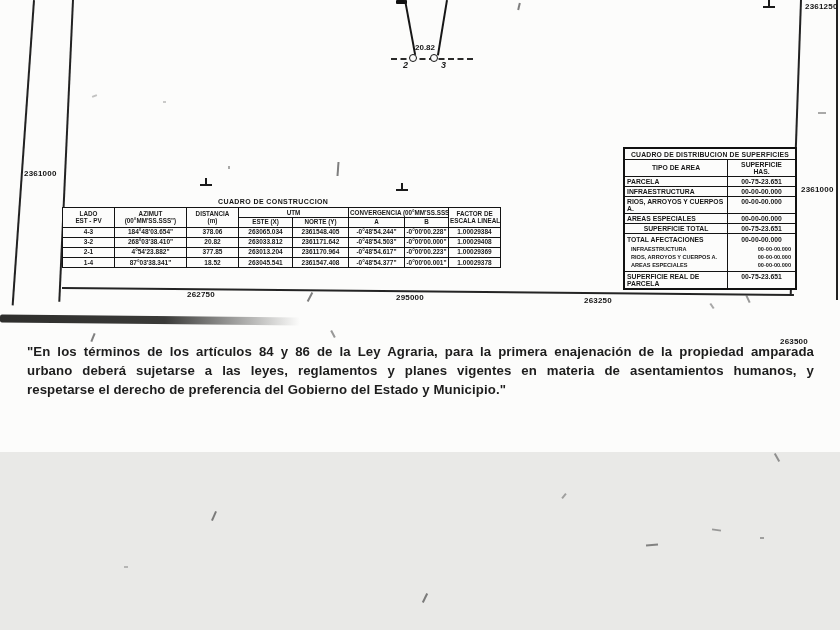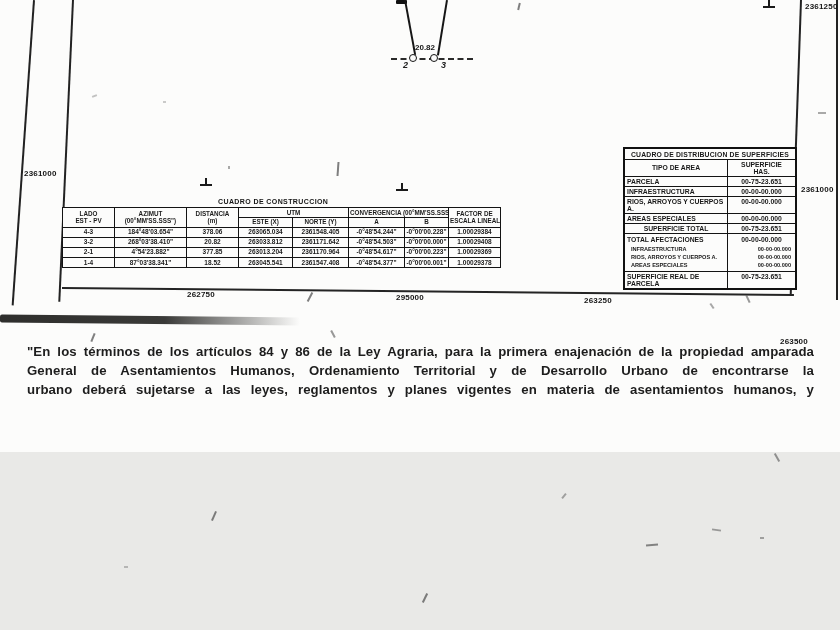--- a/index.html
+++ b/index.html
@@ -249,22 +249,22 @@
       </div>
     </div>
     <div class="srow">
       <div class="scell-l">SUPERFICIE REAL DE PARCELA</div>
       <div class="scell-r">00-75-23.651</div>
     </div>
   </div>
 
   <div class="legal">
     <div class="lline">"En los términos de los artículos 84 y 86 de la Ley Agraria, para la primera enajenación de la propiedad amparada</div>
-    <div class="lline">General de Asentamientos Humanos, Ordenamiento Territorial y de Desarrollo Urbano de encontrarse la</div>
     <div class="lline">urbano deberá sujetarse a las leyes, reglamentos y planes vigentes en materia de asentamientos humanos, y</div>
+    <div class="lline last">respetarse el derecho de preferencia del Gobierno del Estado y Municipio."</div>
   </div>
 
   <div class="smear"></div>
   <div class="speck" style="left:518px;top:3px;width:2px;height:7px;transform:rotate(14deg);"></div>
   <div class="speck" style="left:92px;top:95px;width:5px;height:2px;opacity:.35;transform:rotate(-20deg);"></div>
   <div class="speck" style="left:163px;top:101px;width:3px;height:2px;opacity:.3;"></div>
   <div class="speck" style="left:818px;top:112px;width:8px;height:2px;opacity:.5;"></div>
   <div class="speck" style="left:228px;top:166px;width:2px;height:3px;opacity:.5;"></div>
   <div class="speck" style="left:337px;top:162px;width:2px;height:14px;transform:rotate(4deg);"></div>
   <div class="speck" style="left:309px;top:292px;width:2px;height:10px;transform:rotate(28deg);"></div>

